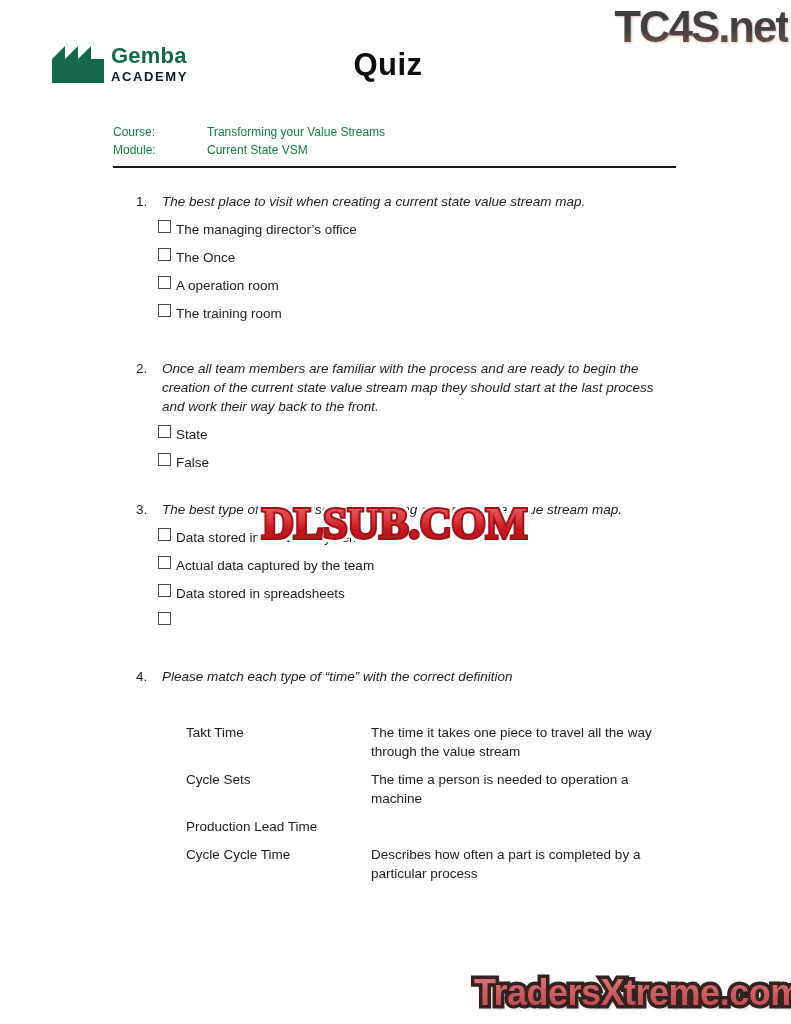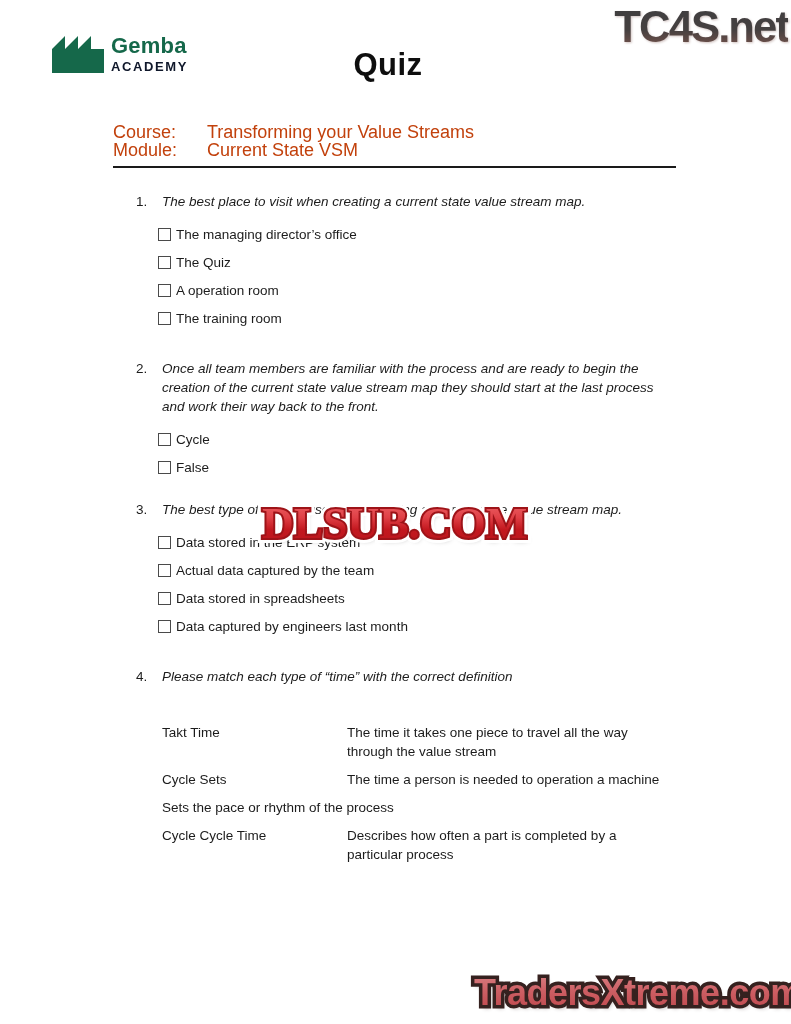--- a/index.html
+++ b/index.html
@@ -4,21 +4,21 @@
 <style>
   * { margin:0; padding:0; box-sizing:border-box; }
   html,body { background:#e9e9e9; }
   .page {
     position:relative; width:791px; height:1024px; margin:0 auto;
     background:#ffffff; overflow:hidden;
     font-family:"Liberation Sans", sans-serif; color:#1c1c1c;
   }
 
   
-  .logo { position:absolute; left:52px; top:33px; display:flex; align-items:flex-start; }
+  .logo { position:absolute; left:52px; top:43px; display:flex; align-items:flex-start; }
   .logo svg { display:block; margin-right:7px; }
   .logo-text { line-height:1; padding-top:2px; }
   .logo-brand { font-size:22px; font-weight:bold; color:#15684a; letter-spacing:0.2px; }
   .logo-sub { font-size:13px; font-weight:bold; color:#0f172a; letter-spacing:1.6px; margin-top:3px; }
 
   .page-title {
     position:absolute; left:0; top:47px; width:744px; text-align:center;
     font-size:31px; font-weight:bold; color:#0e0e0e; letter-spacing:0.5px;padding-left:32px;
   }
 
@@ -28,42 +28,42 @@
     background:linear-gradient(180deg,#3e3e40 0%,#454040 55%,#7d564e 96%);
     -webkit-background-clip:text; background-clip:text; color:transparent;
     transform:scaleX(0.97); transform-origin:right top;
     filter:drop-shadow(1px 1px 1px rgba(150,120,115,0.45));
   }
 
   
   .course-block {
     position:absolute; left:113px; top:123px; width:563px;
     border-bottom:2px solid #1a1a1a; padding-bottom:7px;
-    font-size:18px; color:#c2410c;
+    font-size:12px; color:#15803d;
   }
   .info-row { display:flex; line-height:18px; }
   .info-label { width:94px; flex-shrink:0; }
 
   
   .q { position:absolute; left:136px; width:540px; font-size:13.5px; line-height:19px; }
   .q-head { display:flex; }
   .q-num { width:26px; flex-shrink:0; }
   .q-text { flex:1;font-style:italic; }
   .opts { margin-left:22px; margin-top:9px; }
-  .opt { display:flex; align-items:center; height:28px; cursor:default; }
+  .opt { display:flex; align-items:flex-start; height:28px; cursor:default; }
   .checkbox {
     width:13px; height:13px; border:1px solid #4a4a4a; background:#fff;
     margin-right:5px; flex-shrink:0;
   }
   .q1 { top:192px; } .q2 { top:359px; } .q3 { top:500px; } .q4 { top:667px; }
 
   
   .match { margin-left:26px; margin-top:37px; }
   .match-row { display:flex; margin-bottom:9px; }
-  .match-term { width:185px; flex-shrink:0; }
+  .match-term { width:185px; flex-shrink:0;margin-left:24px; }
   .match-def { width:320px; }
 
   
   .wm-dlsub {
     position:absolute; left:253px; top:482px; height:52px;
     font-family:"Liberation Serif", serif; font-weight:900;
     font-size:44px; letter-spacing:0px; white-space:nowrap;
   }
   .wm-dlsub span { position:absolute; left:0; top:16px;margin-left:9px; }
   .dlsub-back  { -webkit-text-stroke:10px #ffffff; color:#fff;
@@ -123,42 +123,42 @@
       <span class="q-num">1.</span>
       <span class="q-text">The best place to visit when creating a current state value stream map.</span>
     </div>
     <div class="opts">
       <div class="opt">
         <span class="checkbox"></span>
         <span>The managing director’s office</span>
       </div>
       <div class="opt">
         <span class="checkbox"></span>
-        <span>The Quiz</span>
+        <span>The Once</span>
       </div>
       <div class="opt">
         <span class="checkbox"></span>
         <span>A operation room</span>
       </div>
       <div class="opt">
         <span class="checkbox"></span>
         <span>The training room</span>
       </div>
     </div>
   </div>
 
   <div class="q q2">
     <div class="q-head">
       <span class="q-num">2.</span>
       <span class="q-text">Once all team members are familiar with the process and are ready to begin the creation of the current state value stream map they should start at the last process and work their way back to the front.</span>
     </div>
     <div class="opts">
       <div class="opt">
         <span class="checkbox"></span>
-        <span>Cycle</span>
+        <span>State</span>
       </div>
       <div class="opt">
         <span class="checkbox"></span>
         <span>False</span>
       </div>
     </div>
   </div>
 
   <div class="q q3">
     <div class="q-head">
@@ -173,41 +173,40 @@
       <div class="opt">
         <span class="checkbox"></span>
         <span>Actual data captured by the team</span>
       </div>
       <div class="opt">
         <span class="checkbox"></span>
         <span>Data stored in spreadsheets</span>
       </div>
       <div class="opt">
         <span class="checkbox"></span>
-        <span>Data captured by engineers last month</span>
       </div>
     </div>
   </div>
 
   <div class="q q4">
     <div class="q-head">
       <span class="q-num">4.</span>
       <span class="q-text">Please match each type of “time” with the correct definition</span>
     </div>
     <div class="match">
       <div class="match-row">
         <span class="match-term">Takt Time</span>
         <span class="match-def">The time it takes one piece to travel all the way through the value stream</span>
       </div>
       <div class="match-row">
         <span class="match-term">Cycle Sets</span>
         <span class="match-def">The time a person is needed to operation a machine</span>
       </div>
       <div class="match-row">
-        <span class="match-def">Sets the pace or rhythm of the process</span>
+        <span class="match-term">Production Lead Time</span>
       </div>
       <div class="match-row">
         <span class="match-term">Cycle Cycle Time</span>
         <span class="match-def">Describes how often a part is completed by a particular process</span>
       </div>
     </div>
   </div>
 
   <div class="wm-dlsub">
     <span class="dlsub-back">DLSUB.COM</span>

